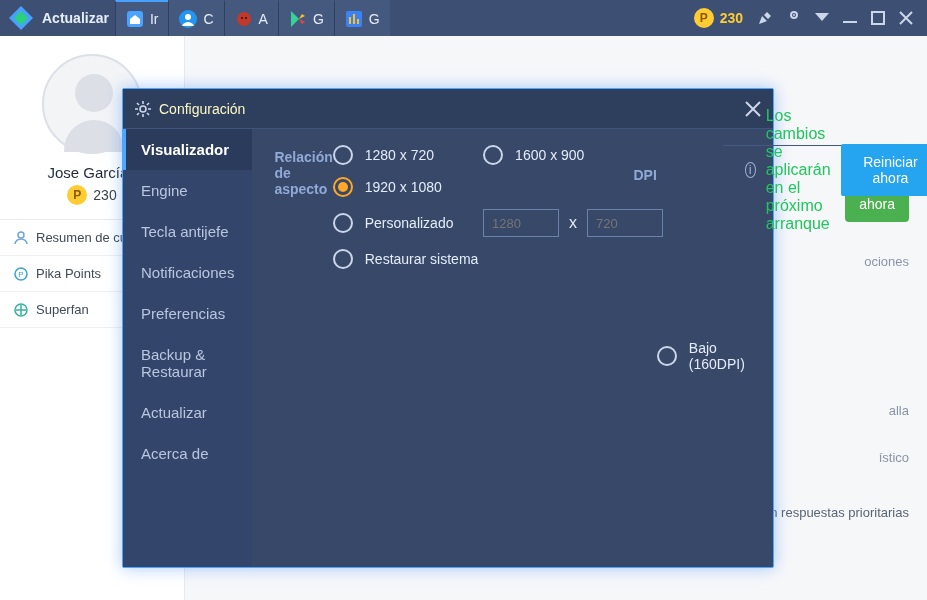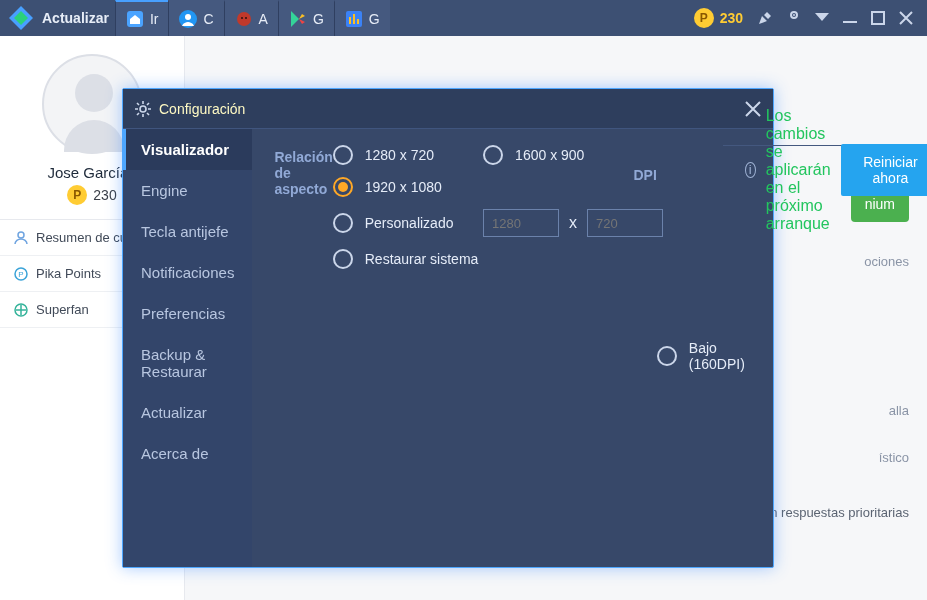--- a/index.html
+++ b/index.html
@@ -202,21 +202,21 @@
       <div class="acct-item">
         <svg width="14" height="14" viewBox="0 0 14 14">
             <circle cx="7" cy="7" r="6" fill="none" stroke="#34b39a" stroke-width="1.5"></circle>
             <path stroke="#34b39a" stroke-width="1.5" d="M7 2v10M2 7h10"></path>
           </svg>
         <span>Superfan</span>
       </div>
     </div>
   </div>
   <div class="bg-right">
-    <div class="premium-btn">nium</div>
+    <div class="premium-btn">ahora</div>
     <div>ociones</div>
     <div style="height:70px"></div>
     <div>alla</div>
     <div>ístico</div>
     <div class="prio">
       <div class="pic"></div>
       <span>Obtén respuestas prioritarias</span>
     </div>
   </div>
 </div>

